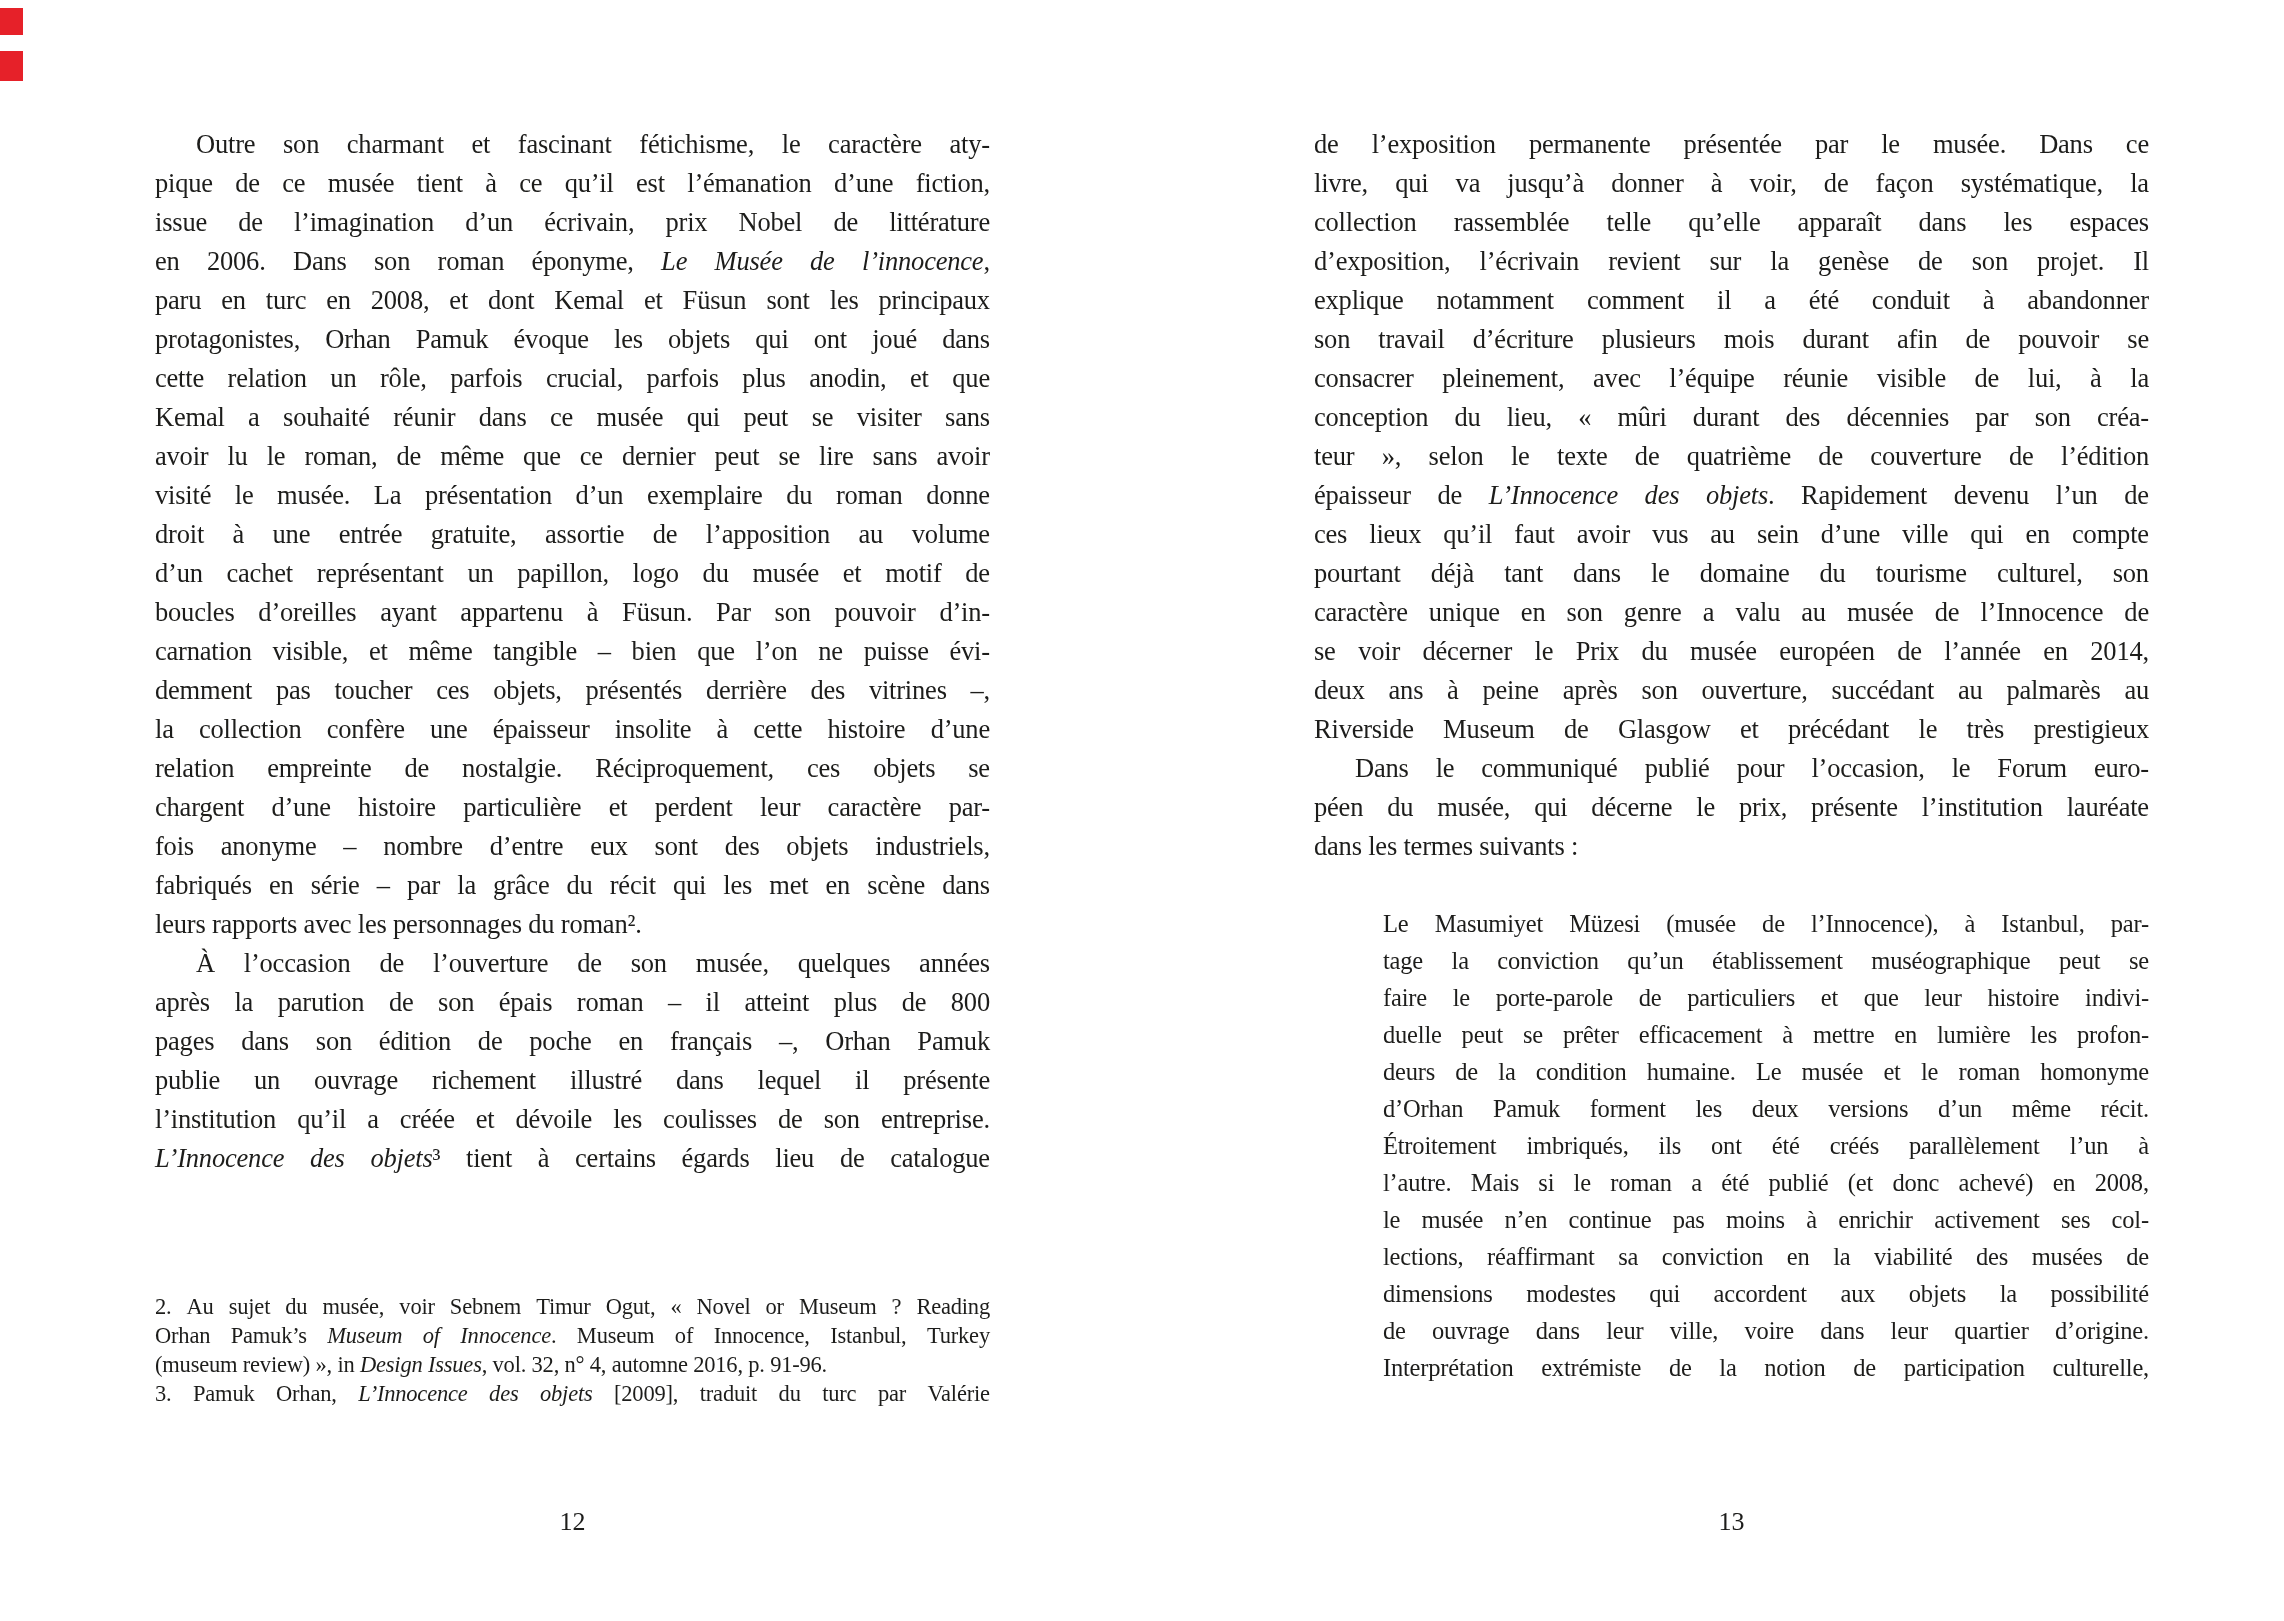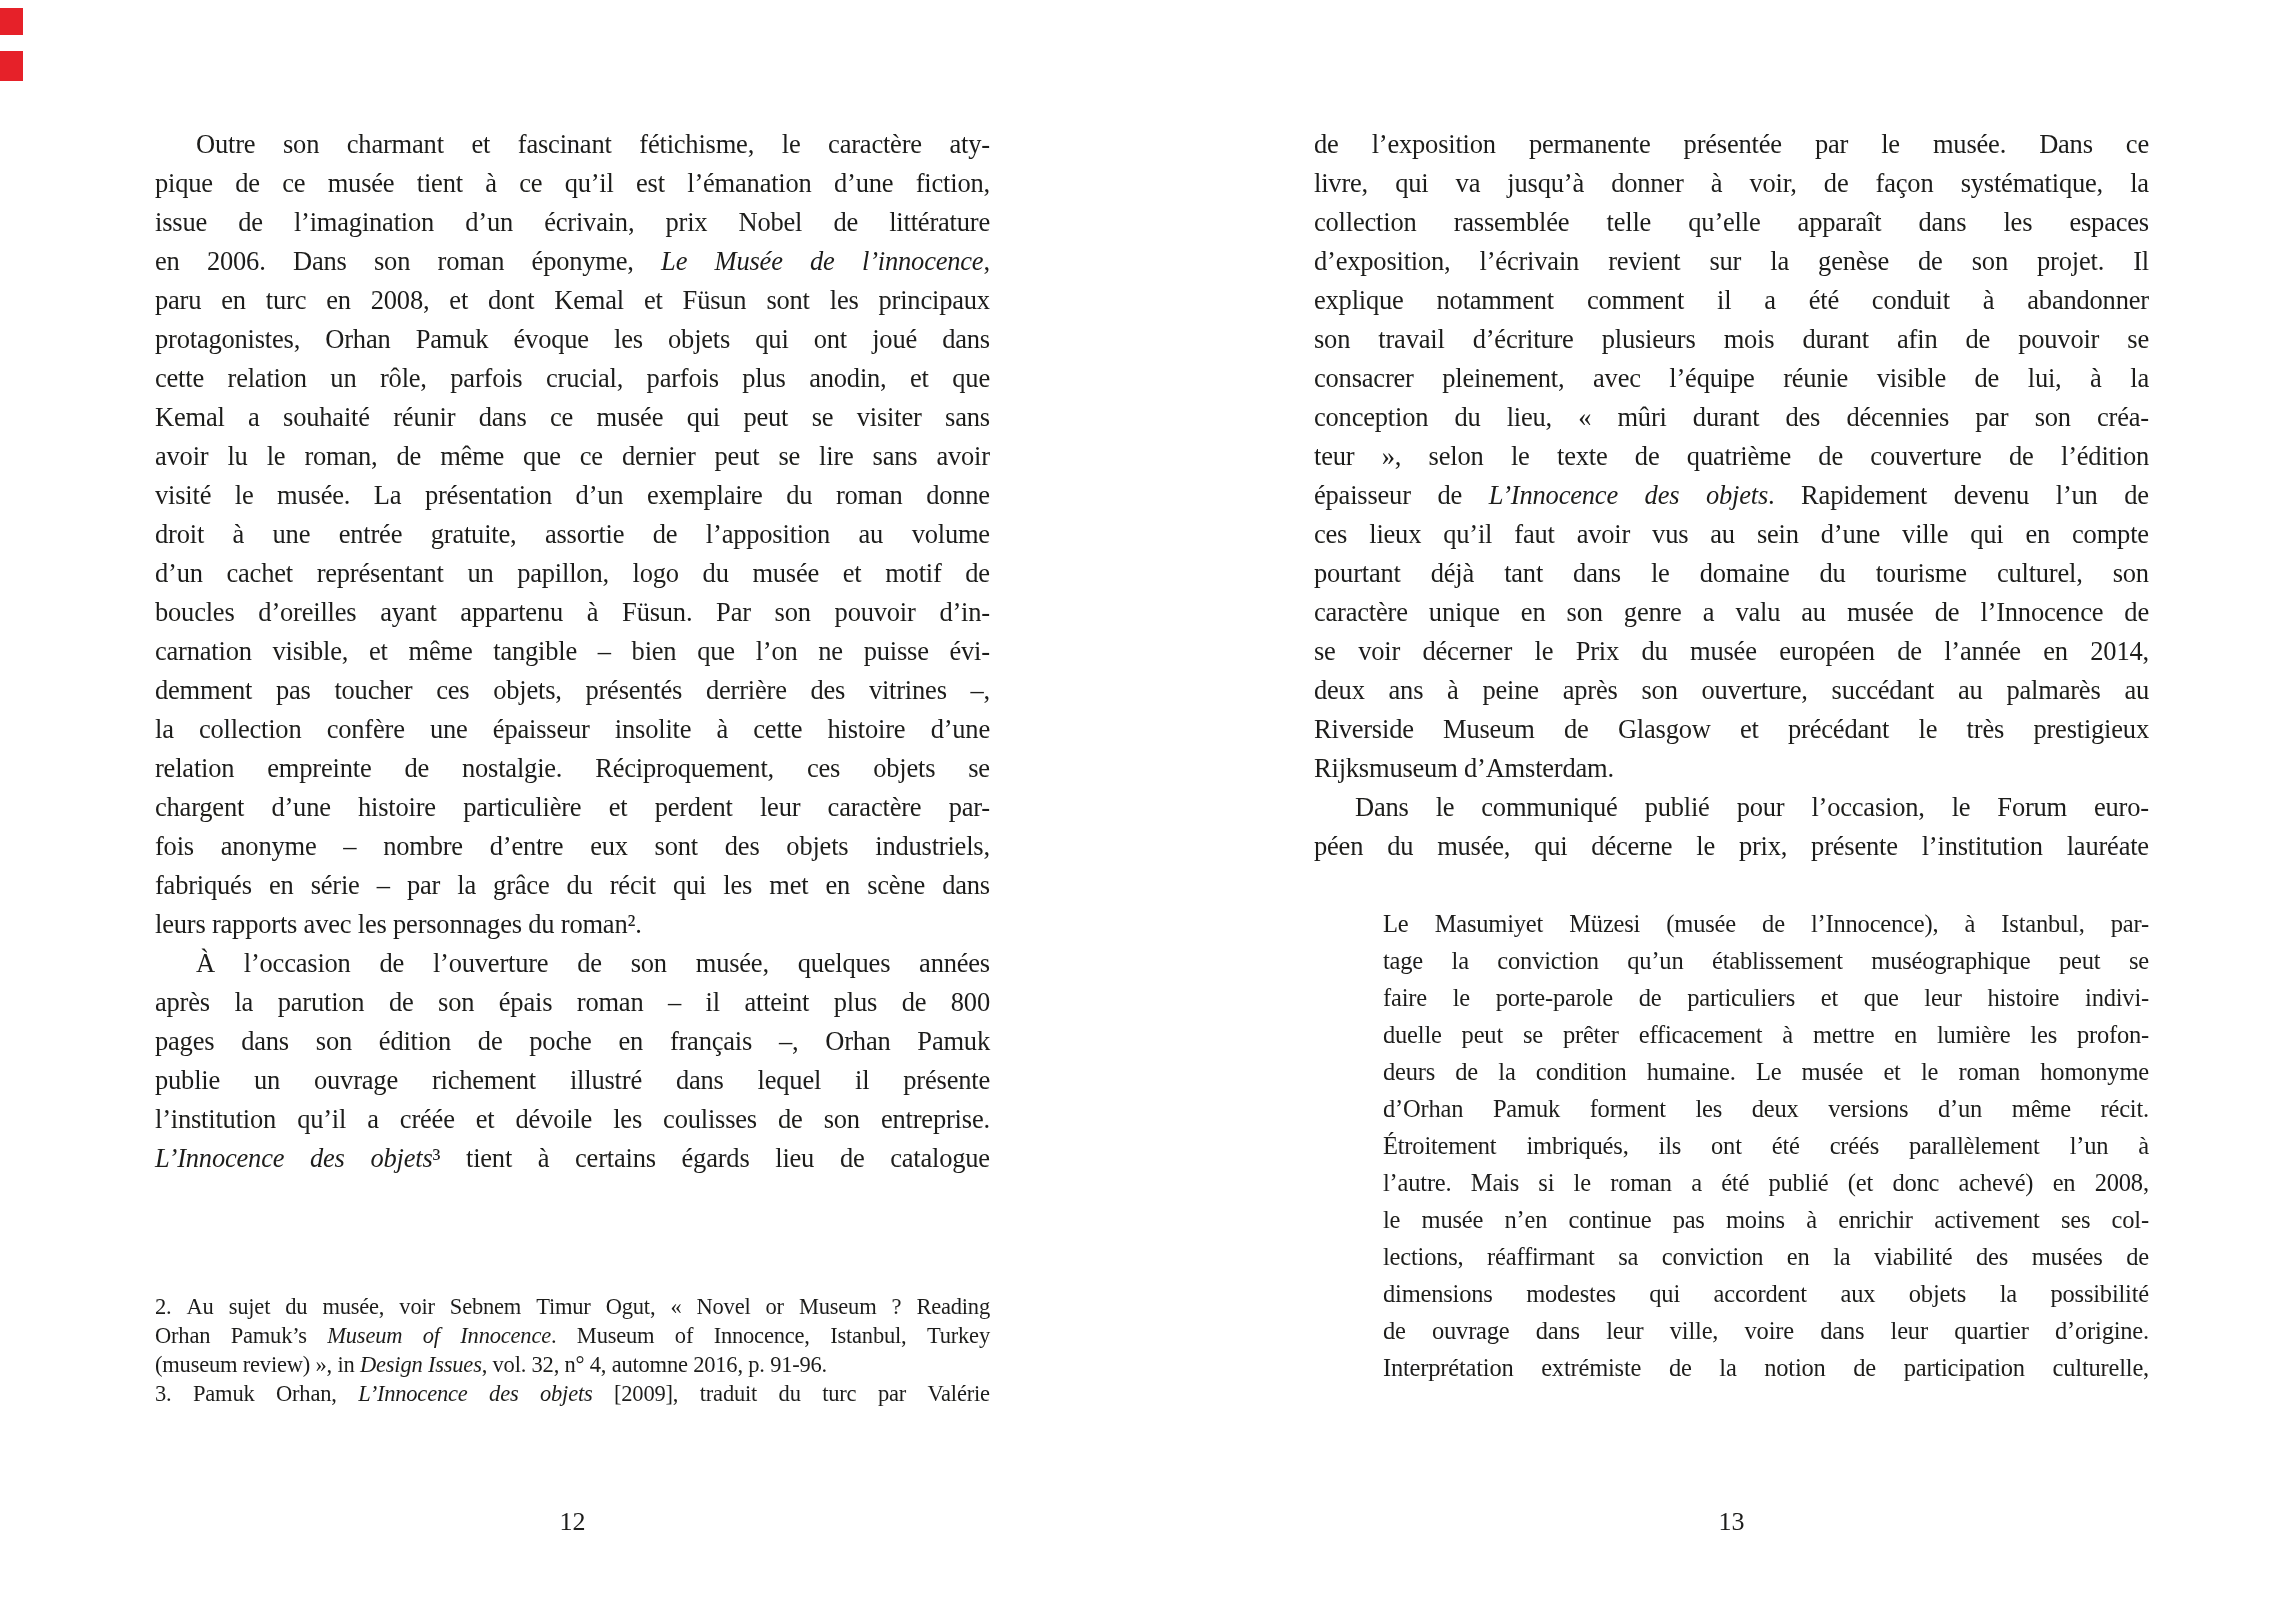--- a/index.html
+++ b/index.html
@@ -632,21 +632,20 @@
             <span class="wd"><span>Riverside</span></span>
             <span class="wd"><span>Museum</span></span>
             <span class="wd"><span>de</span></span>
             <span class="wd"><span>Glasgow</span></span>
             <span class="wd"><span>et</span></span>
             <span class="wd"><span>précédant</span></span>
             <span class="wd"><span>le</span></span>
             <span class="wd"><span>très</span></span>
             <span class="wd"><span>prestigieux</span></span>
           </div>
-          <div class="ln plain"><span>Rijksmuseum d’Amsterdam.</span></div>
         </div>
       <div class="para">
           <div class="ln just indent">
             <span class="wd"><span>Dans</span></span>
             <span class="wd"><span>le</span></span>
             <span class="wd"><span>communiqué</span></span>
             <span class="wd"><span>publié</span></span>
             <span class="wd"><span>pour</span></span>
             <span class="wd"><span>l’occasion,</span></span>
             <span class="wd"><span>le</span></span>
@@ -658,20 +657,21 @@
             <span class="wd"><span>du</span></span>
             <span class="wd"><span>musée,</span></span>
             <span class="wd"><span>qui</span></span>
             <span class="wd"><span>décerne</span></span>
             <span class="wd"><span>le</span></span>
             <span class="wd"><span>prix,</span></span>
             <span class="wd"><span>présente</span></span>
             <span class="wd"><span>l’institution</span></span>
             <span class="wd"><span>lauréate</span></span>
           </div>
+          <div class="ln plain"><span>dans les termes suivants :</span></div>
         </div>
       <div class="para blockquote">
           <div class="ln just">
             <span class="wd"><span>Le</span></span>
             <span class="wd"><span>Masumiyet</span></span>
             <span class="wd"><span>Müzesi</span></span>
             <span class="wd"><span>(musée</span></span>
             <span class="wd"><span>de</span></span>
             <span class="wd"><span>l’Innocence),</span></span>
             <span class="wd"><span>à</span></span>

